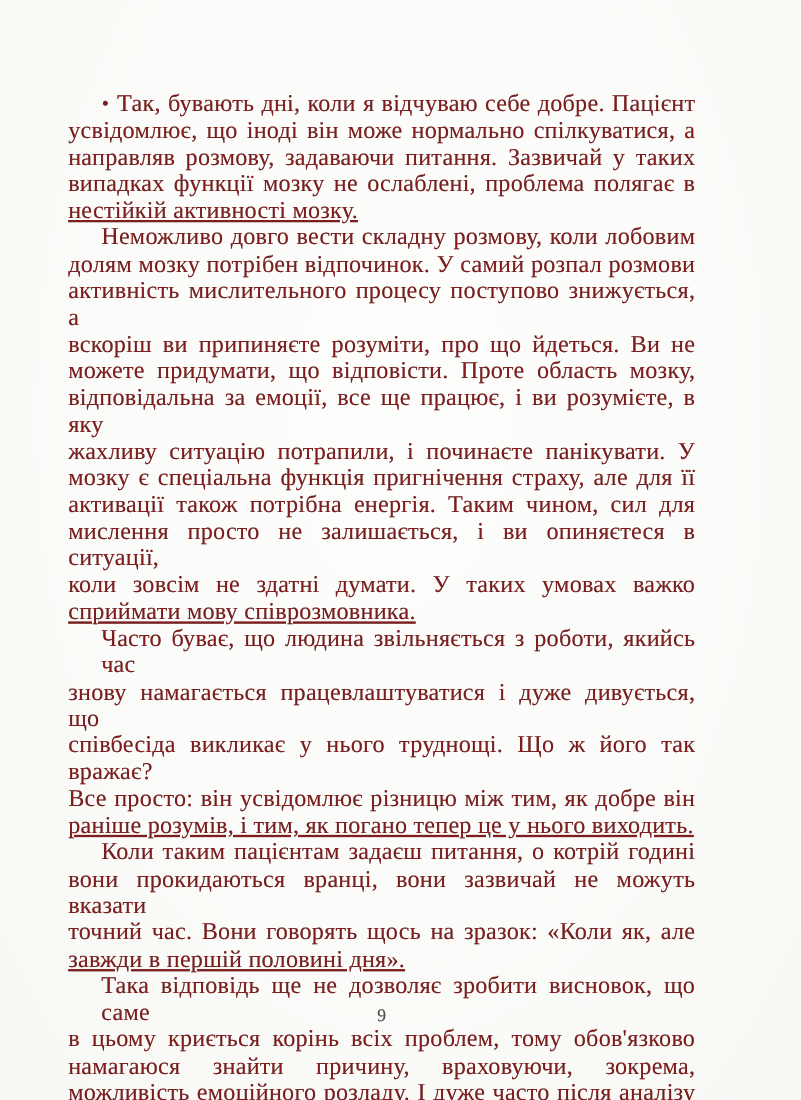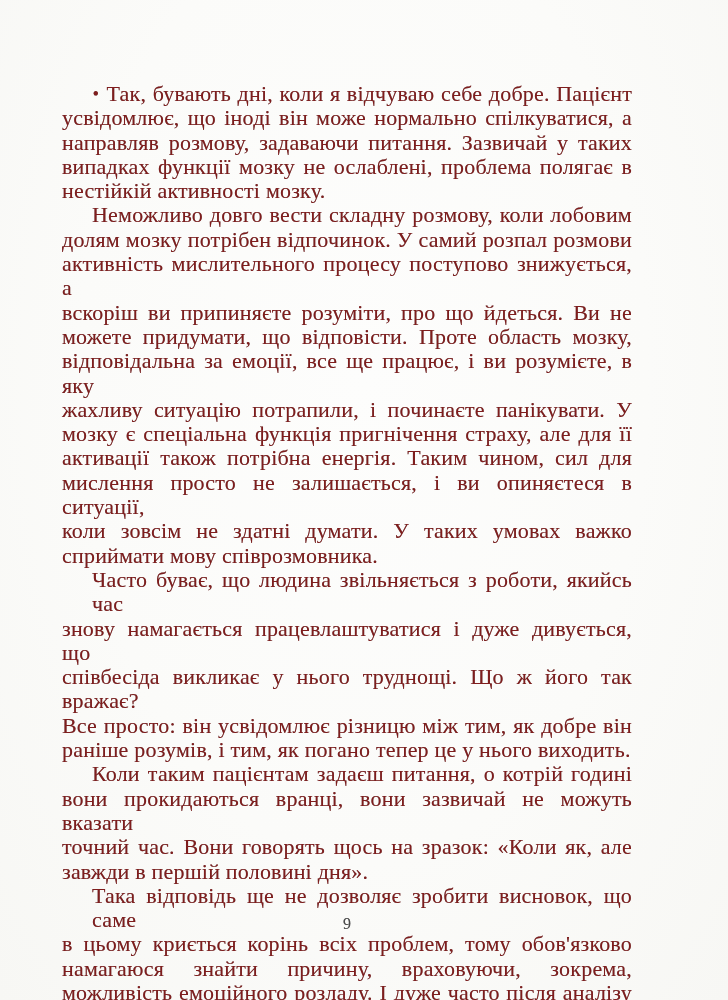--- a/index.html
+++ b/index.html
@@ -32,20 +32,21 @@
   .para {
     margin: 0;
     padding: 0;
   }
   .line {
     text-align: justify;
     text-align-last: justify;
   }
   .line.last {
     text-align-last: left;
+    text-decoration: underline;
   }
   .line.first-indent {
     padding-left: 30px;
   }
   .bullet {
     display: inline-block;
     transform: scale(0.85);
     transform-origin: center;
   }
   #page-number {

